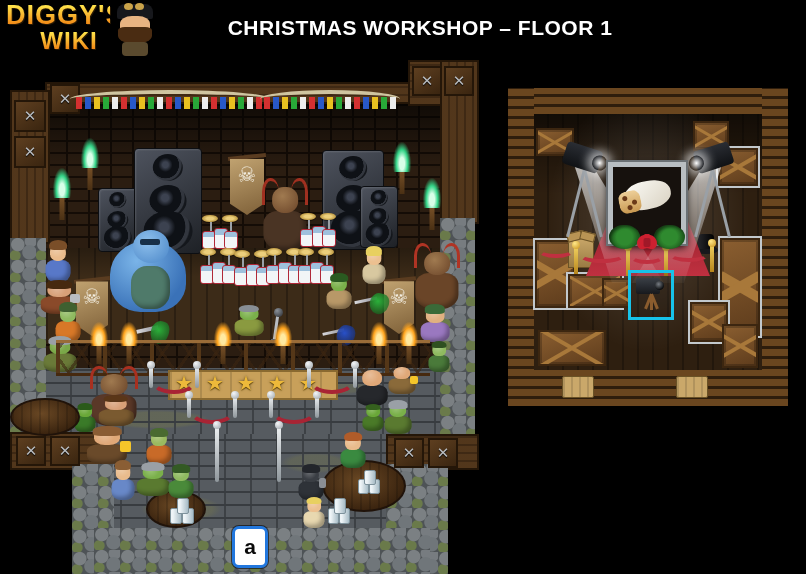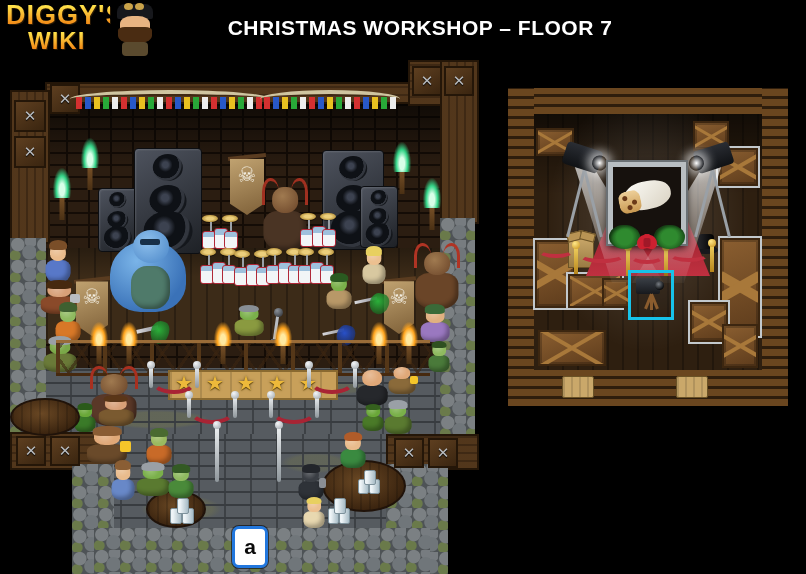--- a/index.html
+++ b/index.html
@@ -6,21 +6,21 @@
   .page{position:relative;width:806px;height:574px;background:#000;overflow:hidden;
         font-family:"Liberation Sans",sans-serif;}
   
   .logo{position:absolute;left:6px;top:2px;width:160px;height:56px;display:flex;}
   .logo-text{position:relative;width:104px;}
   .logo-text span{display:block;font-weight:bold;letter-spacing:1px;
      background:linear-gradient(180deg,#ffe24a 15%,#f07f10 90%);
      -webkit-background-clip:text;background-clip:text;color:transparent;
      filter:drop-shadow(1px 1px 0 #2a1a04);line-height:1.0;}
   .logo-text .l1{font-size:27px;}
-  .logo-text .l2{font-size:24px;margin-left:22px;}
+  .logo-text .l2{font-size:24px;margin-left:22px;text-align:center;}
   .diggy{position:relative;width:50px;height:56px;}
   .diggy i{position:absolute;display:block;}
   .diggy .cap{left:7px;top:2px;width:36px;height:15px;background:#17181c;border-radius:8px 8px 2px 2px;}
   .diggy .gog{left:14px;top:1px;width:9px;height:7px;background:#caa34a;border-radius:50%;box-shadow:11px 0 0 #caa34a;}
   .diggy .face{left:10px;top:14px;width:30px;height:20px;background:#e8b482;border-radius:40%;}
   .diggy .beard{left:8px;top:25px;width:34px;height:17px;background:#4a2c12;border-radius:20% 20% 50% 50%;}
   .diggy .torso{left:12px;top:40px;width:26px;height:14px;background:#5a4a2e;border-radius:4px;}
   h1.title{position:absolute;left:180px;top:16px;width:480px;margin:0;text-align:center;
      color:#fff;font-size:21px;font-weight:bold;letter-spacing:.5px;}
   
@@ -235,21 +235,21 @@
         <span class="l2">WIKI</span>
       </div>
       <div class="diggy">
         <i class="cap"></i>
           <i class="gog"></i>
           <i class="face"></i>
           <i class="beard"></i>
           <i class="torso"></i>
       </div>
     </div>
-    <h1 class="title">CHRISTMAS WORKSHOP – FLOOR 7</h1>
+    <h1 class="title">CHRISTMAS WORKSHOP – FLOOR 1</h1>
   </header>
 
   <section class="map" style="left:10px;top:60px;width:465px;height:514px;">
 
     <div class="st brickwall" style="left:36px;top:40px;width:394px;height:268px;"></div>
     <div class="st stagewood" style="left:36px;top:188px;width:394px;height:96px;"></div>
     <div class="st graystone" style="left:36px;top:308px;width:394px;height:66px;"></div>
     <div class="st graystone" style="left:86px;top:374px;width:304px;height:96px;"></div>
     <div class="st woodframe" style="left:35px;top:22px;width:422px;height:18px;"></div>
     <div class="st woodframe" style="left:398px;top:0;width:67px;height:42px;"></div>

